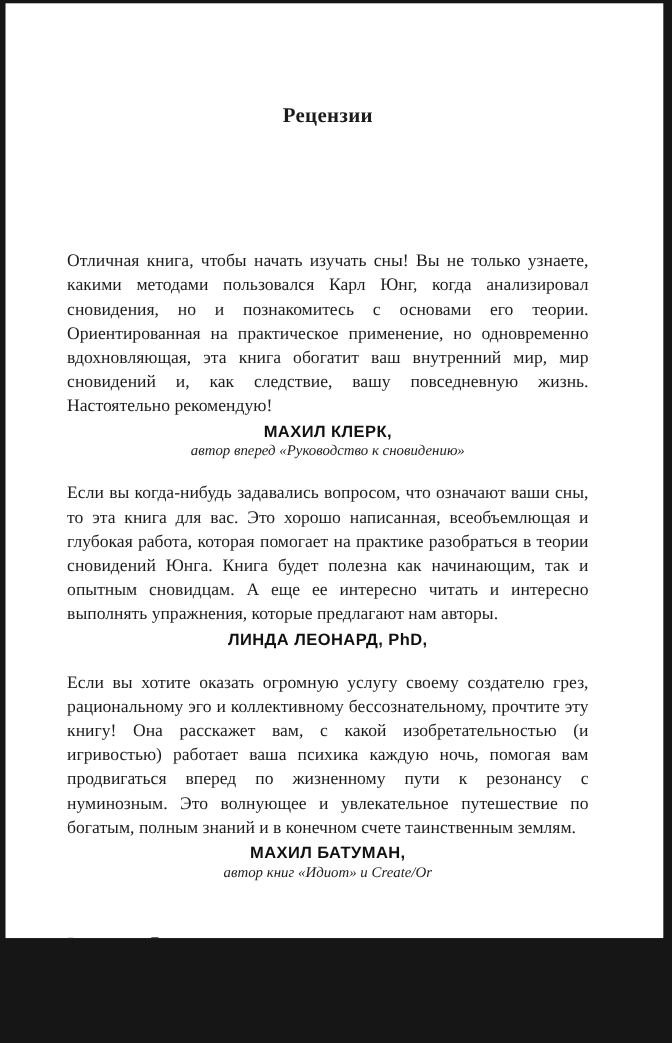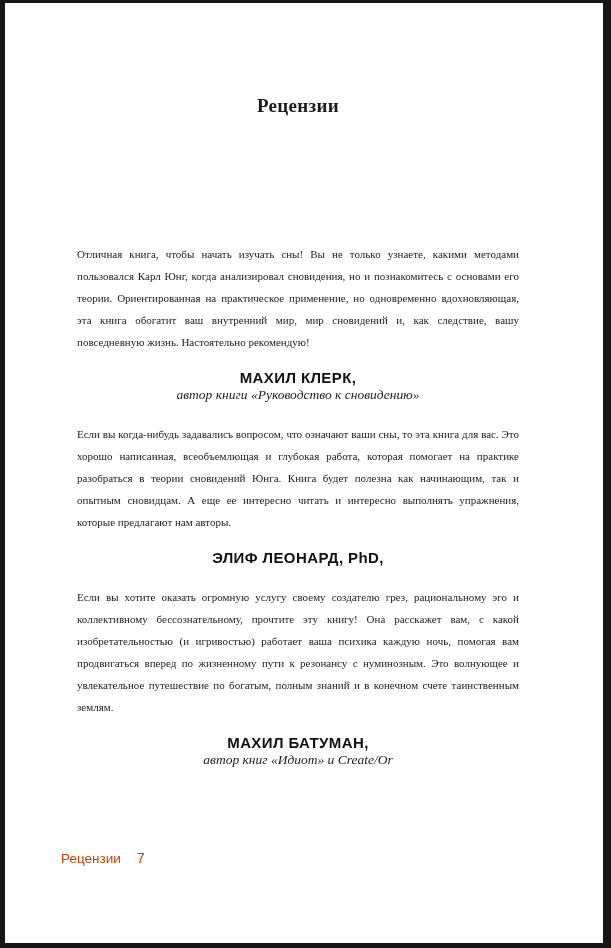--- a/index.html
+++ b/index.html
@@ -3,44 +3,44 @@
 <meta charset="utf-8">
 <style>
   :root{
     --frame:#161616;
     --paper:#ffffff;
     --text:#1c1c1e;
     --accent:#111111;
   }
   html,body{margin:0;padding:0;background:var(--frame);}
   .screen{
-    position:relative;width:611px;height:948px;
+    position:relative;width:611px;height:853px;
     background:var(--frame);overflow:hidden;
     font-family:"Liberation Serif",serif;
   }
   .page{
     position:absolute;top:3px;left:5px;width:598px;height:940px;
     background:var(--paper);
   }
   .chapter-title{
     position:absolute;top:92px;left:56px;width:474px;
     text-align:center;
     font-family:"Liberation Serif",serif;
     font-weight:700;font-size:19px;line-height:22px;
     letter-spacing:.3px;color:var(--text);
   }
   .reviews{
     position:absolute;top:224px;left:56px;width:474px;
   }
   .review{margin:0 0 20px 0;}
   .review:last-child{margin-bottom:0;}
   .review-text{
-    margin:16px;
+    margin:0;
     font-family:"Liberation Serif",serif;
-    font-size:11px;line-height:22px;
+    font-size:16px;line-height:22px;
     text-align:justify;color:var(--text);
   }
   .attribution{
     margin-top:3px;text-align:center;
   }
   .attribution .author{
     font-family:"Liberation Sans",sans-serif;
     font-weight:700;font-size:15px;line-height:17px;
     letter-spacing:.4px;color:var(--accent);
   }
@@ -65,28 +65,28 @@
   <div class="page">
 
     <div class="chapter-title">Рецензии</div>
 
     <div class="reviews">
 
       <div class="review">
         <p class="review-text">Отличная книга, чтобы начать изучать сны! Вы не только узнаете, какими методами пользовался Карл Юнг, когда анализировал сновидения, но и познакомитесь с основами его теории. Ориентированная на практическое применение, но одновременно вдохновляющая, эта книга обогатит ваш внутренний мир, мир сновидений и, как следствие, вашу повседневную жизнь. Настоятельно рекомендую!</p>
         <div class="attribution">
           <div class="author">МАХИЛ КЛЕРК,</div>
-          <div class="cred">автор книги «Руководство к сновидению»</div>
+          <div class="cred">автор вперед «Руководство к сновидению»</div>
         </div>
       </div>
 
       <div class="review">
         <p class="review-text">Если вы когда-нибудь задавались вопросом, что означают ваши сны, то эта книга для вас. Это хорошо написанная, всеобъемлющая и глубокая работа, которая помогает на практике разобраться в теории сновидений Юнга. Книга будет полезна как начинающим, так и опытным сновидцам. А еще ее интересно читать и интересно выполнять упражнения, которые предлагают нам авторы.</p>
         <div class="attribution">
-          <div class="author">ЭЛИФ ЛЕОНАРД, PhD,</div>
+          <div class="author">ЛИНДА ЛЕОНАРД, PhD,</div>
         </div>
       </div>
 
       <div class="review">
         <p class="review-text">Если вы хотите оказать огромную услугу своему создателю грез, рациональному эго и коллективному бессознательному, прочтите эту книгу! Она расскажет вам, с какой изобретательностью (и игривостью) работает ваша психика каждую ночь, помогая вам продвигаться вперед по жизненному пути к резонансу с нуминозным. Это волнующее и увлекательное путешествие по богатым, полным знаний и в конечном счете таинственным землям.</p>
         <div class="attribution">
           <div class="author">МАХИЛ БАТУМАН,</div>
           <div class="cred">автор книг «Идиот» и Create/Or</div>
         </div>
       </div>

